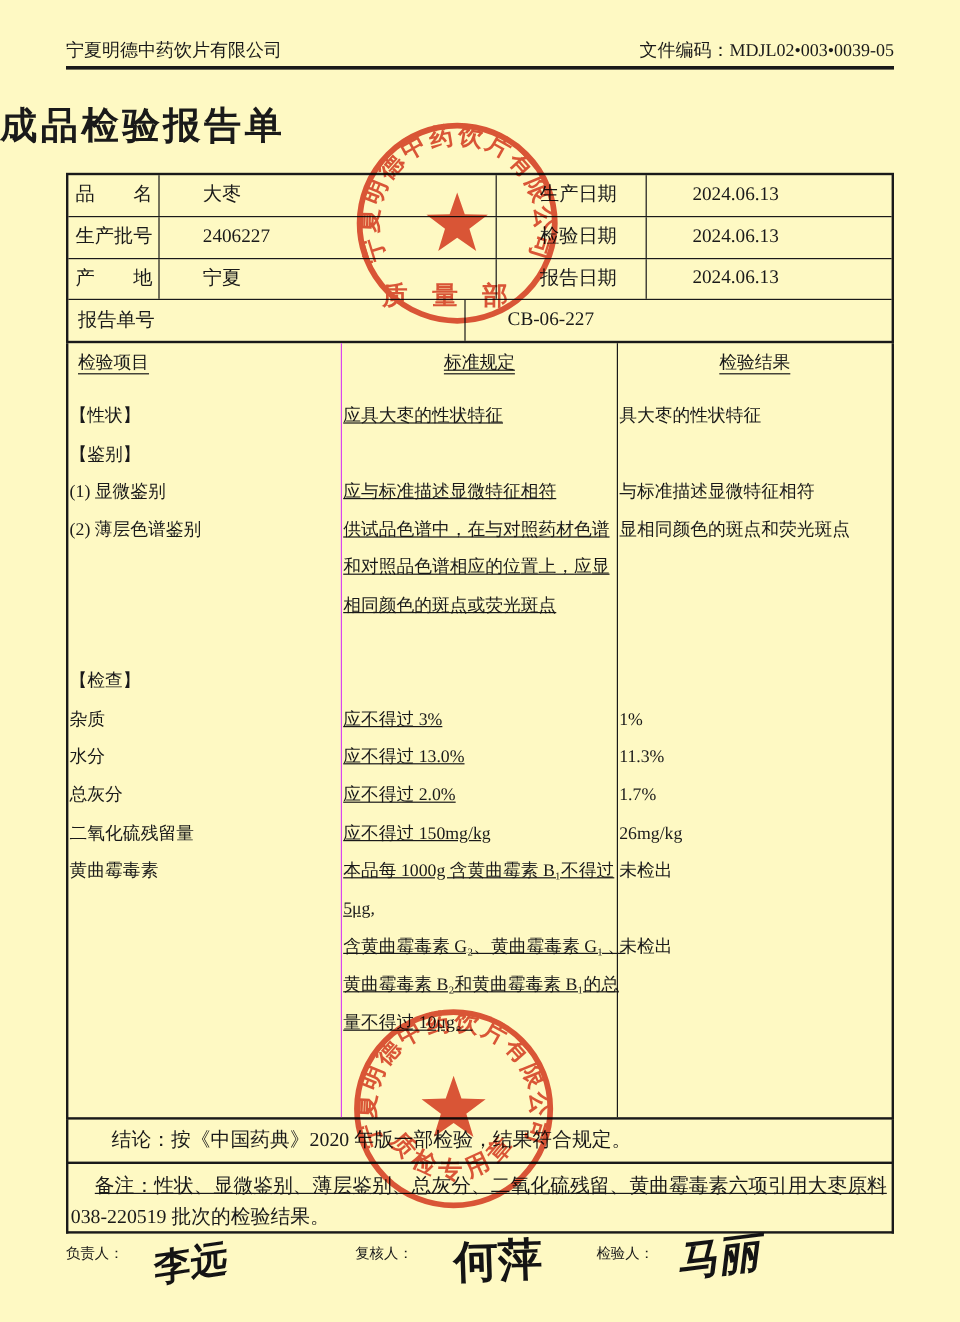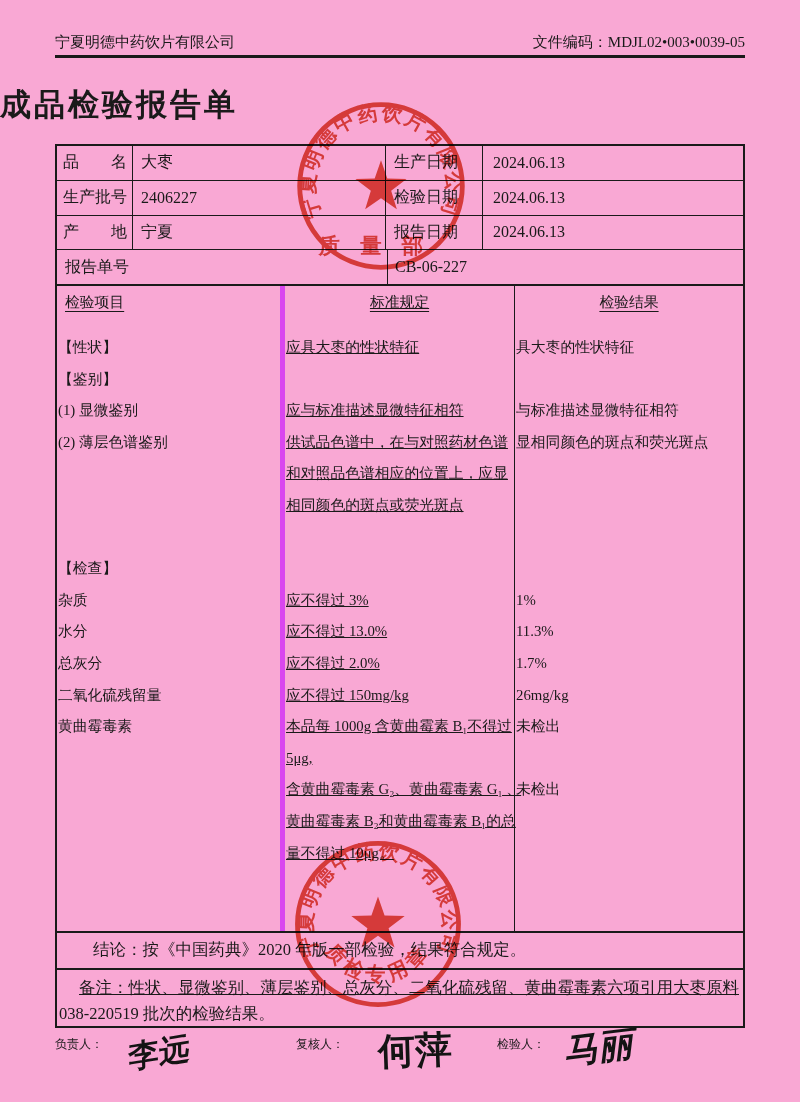--- a/index.html
+++ b/index.html
@@ -1,42 +1,42 @@
 <!DOCTYPE html>
 <html><head>
 <meta charset="utf-8">
 <style>
   * { margin:0; padding:0; box-sizing:border-box; }
   html,body { background:#888; }
   .page {
-    position:relative; width:800px; height:1102px; background:#f9a8d4;
+    position:relative; width:800px; height:1102px; background:#fef9c3;
     font-family:"Liberation Serif","DejaVu Serif",serif; color:#1a1a1a;
     overflow:hidden; margin:0 auto;
   }
   
   .hdr { position:absolute; top:33px; left:55px; width:690px; display:flex; justify-content:space-between; font-size:15px; }
   .rule { position:absolute; top:55px; left:55px; width:690px; height:2.5px; background:#1a1a1a; }
   
   .title { position:absolute; top:84px; left:0; width:100%; text-align:left; font-size:31px; font-weight:bold; letter-spacing:3px; }
   
   .info-table { position:absolute; top:144px; left:55px; width:690px; height:142px; border:2px solid #1a1a1a; display:flex; flex-direction:column; font-size:16px; }
-  .irow { flex:1; display:flex; border-bottom:1.5px solid #1a1a1a; align-items:center; }
+  .irow { flex:1; display:flex; border-bottom:1.5px solid #1a1a1a; align-items:center;gap:28px; }
   .irow:last-child { border-bottom:none; }
   .ic { height:100%; display:flex; align-items:center; padding-left:8px; border-right:1.5px solid #1a1a1a; }
   .ic:last-child { border-right:none; }
   .ic-l1 { width:76px; padding-left:6px; }
   .ic-v1 { width:253px; }
   .ic-l2 { width:97px; }
   .ic-v2 { flex:1; padding-left:10px; }
   .ic-rl { width:331px; }
   .ic-rv { flex:1; padding-left:7px; }
   
   .main-table { position:absolute; top:286px; left:55px; width:690px; height:647px; border:2px solid #1a1a1a; border-top:none; display:flex; font-size:14.8px; }
   .col { height:100%; }
-  .col1 { width:228px; border-right:5px solid #d946ef; }
+  .col1 { width:228px; border-right:1px solid #d946ef; }
   .col2 { width:230px; border-right:1px solid #1a1a1a;text-decoration:underline; }
   .col3 { flex:1; }
   .col-hd { height:46px; padding-top:7px; }
   .col1 .col-hd { padding-left:8px; text-align:left; }
   .col2 .col-hd, .col3 .col-hd { text-align:center; }
   .col-hd span { text-decoration:underline; text-underline-offset:4px; }
   .ln { height:31.6px; line-height:31.6px; padding:0 1px; white-space:nowrap; overflow:visible; }
   
   .conclusion-row { position:absolute; top:933px; left:55px; width:690px; height:37px; border:2px solid #1a1a1a; border-top:none; font-size:16.5px; line-height:34px; padding-left:36px; }
   .remark-row { position:absolute; top:970px; left:55px; width:690px; height:58px; border:2px solid #1a1a1a; border-top:none; font-size:16.5px; }

